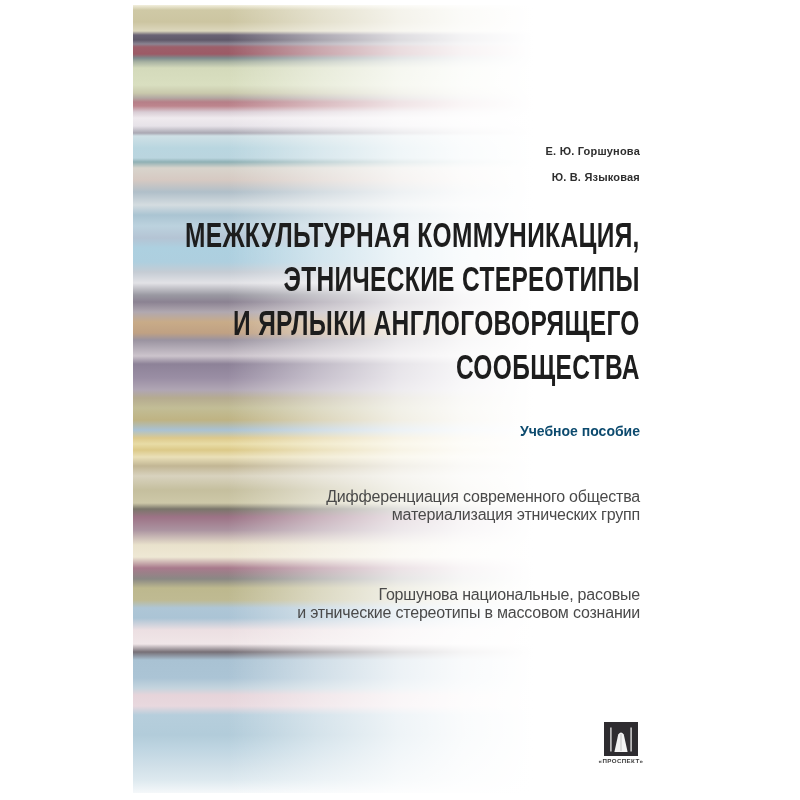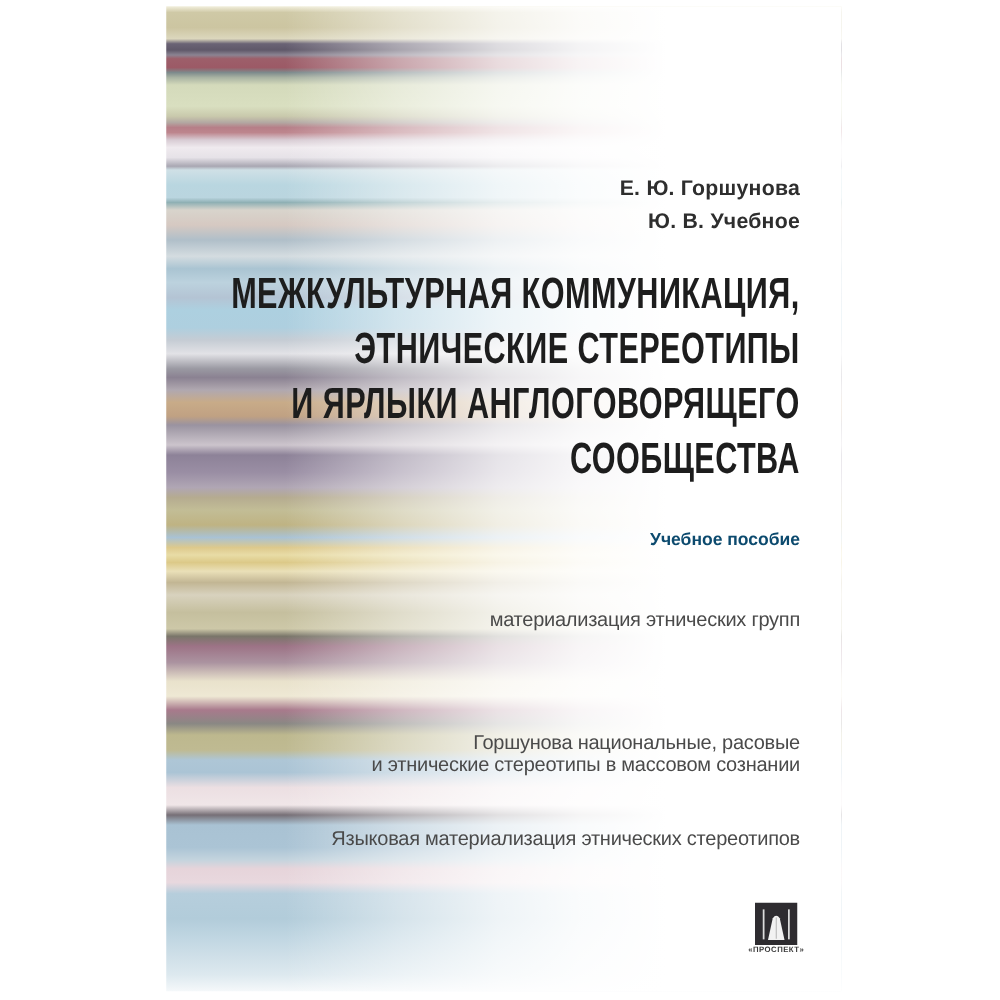--- a/index.html
+++ b/index.html
@@ -29,21 +29,21 @@
       rgba(255,255,255,0) 0px,
       rgba(255,255,255,0) 95px,
       rgba(255,255,255,0.45) 185px,
       rgba(255,255,255,0.78) 265px,
       rgba(255,255,255,0.93) 330px,
       #ffffff 400px);
   }
   .txt { position: absolute; right: 160px; text-align: right; white-space: nowrap; }
   .authors {
     top: 138px;
-    font-size: 17px;
+    font-size: 11px;
     font-weight: bold;
     line-height: 26px;
     color: #2e2e2e;
     letter-spacing: 0.2px;
   }
   .book-title {
     top: 213px;
     font-size: 35px;
     font-weight: bold;
     line-height: 44px;
@@ -84,44 +84,42 @@
 </head>
 <body>
 
 <div class="page">
 
   <div class="stripes" style="background: linear-gradient(rgb(242, 239, 221) 0px, rgb(207, 201, 166) 5px, rgb(204, 197, 161) 17px, rgb(220, 215, 189) 26px, rgb(106, 99, 117) 30px, rgb(95, 88, 105) 35px, rgb(139, 132, 146) 39px, rgb(157, 95, 106) 42px, rgb(156, 90, 102) 49px, rgb(125, 138, 140) 53px, rgb(168, 178, 162) 57px, rgb(212, 218, 187) 63px, rgb(217, 223, 192) 80px, rgb(201, 201, 172) 88px, rgb(179, 168, 162) 93px, rgb(182, 127, 136) 97px, rgb(189, 133, 141) 101px, rgb(216, 204, 212) 107px, rgb(239, 234, 238) 113px, rgb(230, 226, 232) 121px, rgb(169, 167, 178) 128px, rgb(207, 224, 230) 131px, rgb(185, 214, 224) 143px, rgb(186, 213, 223) 153px, rgb(143, 176, 180) 157px, rgb(216, 212, 204) 163px, rgb(214, 201, 194) 175px, rgb(176, 191, 201) 187px, rgb(212, 220, 224) 200px, rgb(170, 196, 210) 210px, rgb(188, 210, 222) 221px, rgb(180, 196, 212) 233px, rgb(173, 208, 224) 243px, rgb(174, 207, 223) 257px, rgb(197, 204, 212) 267px, rgb(226, 226, 230) 278px, rgb(154, 153, 162) 290px, rgb(139, 130, 146) 297px, rgb(176, 168, 176) 307px, rgb(200, 171, 136) 317px, rgb(192, 161, 131) 328px, rgb(154, 147, 160) 335px, rgb(204, 196, 204) 351px, rgb(141, 130, 152) 359px, rgb(154, 142, 164) 373px, rgb(176, 166, 180) 385px, rgb(181, 171, 144) 393px, rgb(194, 189, 150) 403px, rgb(191, 179, 131) 415px, rgb(169, 194, 212) 425px, rgb(221, 201, 140) 433px, rgb(232, 220, 166) 439px, rgb(220, 201, 136) 445px, rgb(234, 224, 184) 452px, rgb(194, 182, 148) 461px, rgb(216, 210, 190) 471px, rgb(197, 191, 158) 485px, rgb(205, 200, 168) 498px, rgb(122, 118, 106) 504px, rgb(157, 115, 134) 512px, rgb(171, 147, 160) 525px, rgb(233, 226, 204) 540px, rgb(238, 232, 212) 552px, rgb(168, 122, 140) 563px, rgb(138, 136, 132) 574px, rgb(189, 184, 142) 583px, rgb(191, 186, 146) 595px, rgb(174, 198, 214) 603px, rgb(171, 196, 213) 613px, rgb(236, 223, 226) 625px, rgb(240, 230, 232) 639px, rgb(118, 111, 118) 647px, rgb(169, 194, 211) 655px, rgb(171, 196, 213) 673px, rgb(196, 212, 222) 683px, rgb(230, 212, 218) 690px, rgb(232, 216, 222) 701px, rgb(182, 206, 220) 710px, rgb(178, 204, 218) 730px, rgb(192, 214, 226) 745px, rgb(207, 223, 232) 760px, rgb(221, 233, 239) 775px, rgb(245, 248, 250) 788px);"></div>
   <div class="stripe-fade"></div>
 
   <div class="txt authors">
     <div>Е. Ю. Горшунова</div>
-    <div>Ю. В. Учебное</div>
+    <div>Ю. В. Языковая</div>
   </div>
 
   <div class="txt book-title">
     <div>МЕЖКУЛЬТУРНАЯ КОММУНИКАЦИЯ,</div>
     <div>ЭТНИЧЕСКИЕ СТЕРЕОТИПЫ</div>
     <div>И ЯРЛЫКИ АНГЛОГОВОРЯЩЕГО</div>
     <div>СООБЩЕСТВА</div>
   </div>
 
   <div class="txt subtitle">Учебное пособие</div>
 
   <div class="txt topic topic1">
+    <div>Дифференциация современного общества</div>
     <div>материализация этнических групп</div>
   </div>
 
   <div class="txt topic topic2">
     <div>Горшунова национальные, расовые</div>
     <div>и этнические стереотипы в массовом сознании</div>
   </div>
 
-  <div class="txt topic topic3">
-    <div>Языковая материализация этнических стереотипов</div>
-  </div>
 
   <div class="logo">
     <svg width="34" height="34" viewBox="0 0 34 34">
       <rect x="0" y="0" width="34" height="34" fill="#2e2c30"></rect>
       <rect x="6.2" y="5.5" width="1.4" height="24" fill="#dcdcdc"></rect>
       <rect x="26.4" y="5.5" width="1.4" height="24" fill="#dcdcdc"></rect>
       <path d="M14.2 12.5 Q17 8.6 19.8 12.5 L23.6 30 L10.4 30 Z" fill="#f2f2f2"></path>
       <rect x="16.6" y="12" width="0.8" height="17" fill="#b5b5b5"></rect>
     </svg>
     <div class="logo-text">«ПРОСПЕКТ»</div>

